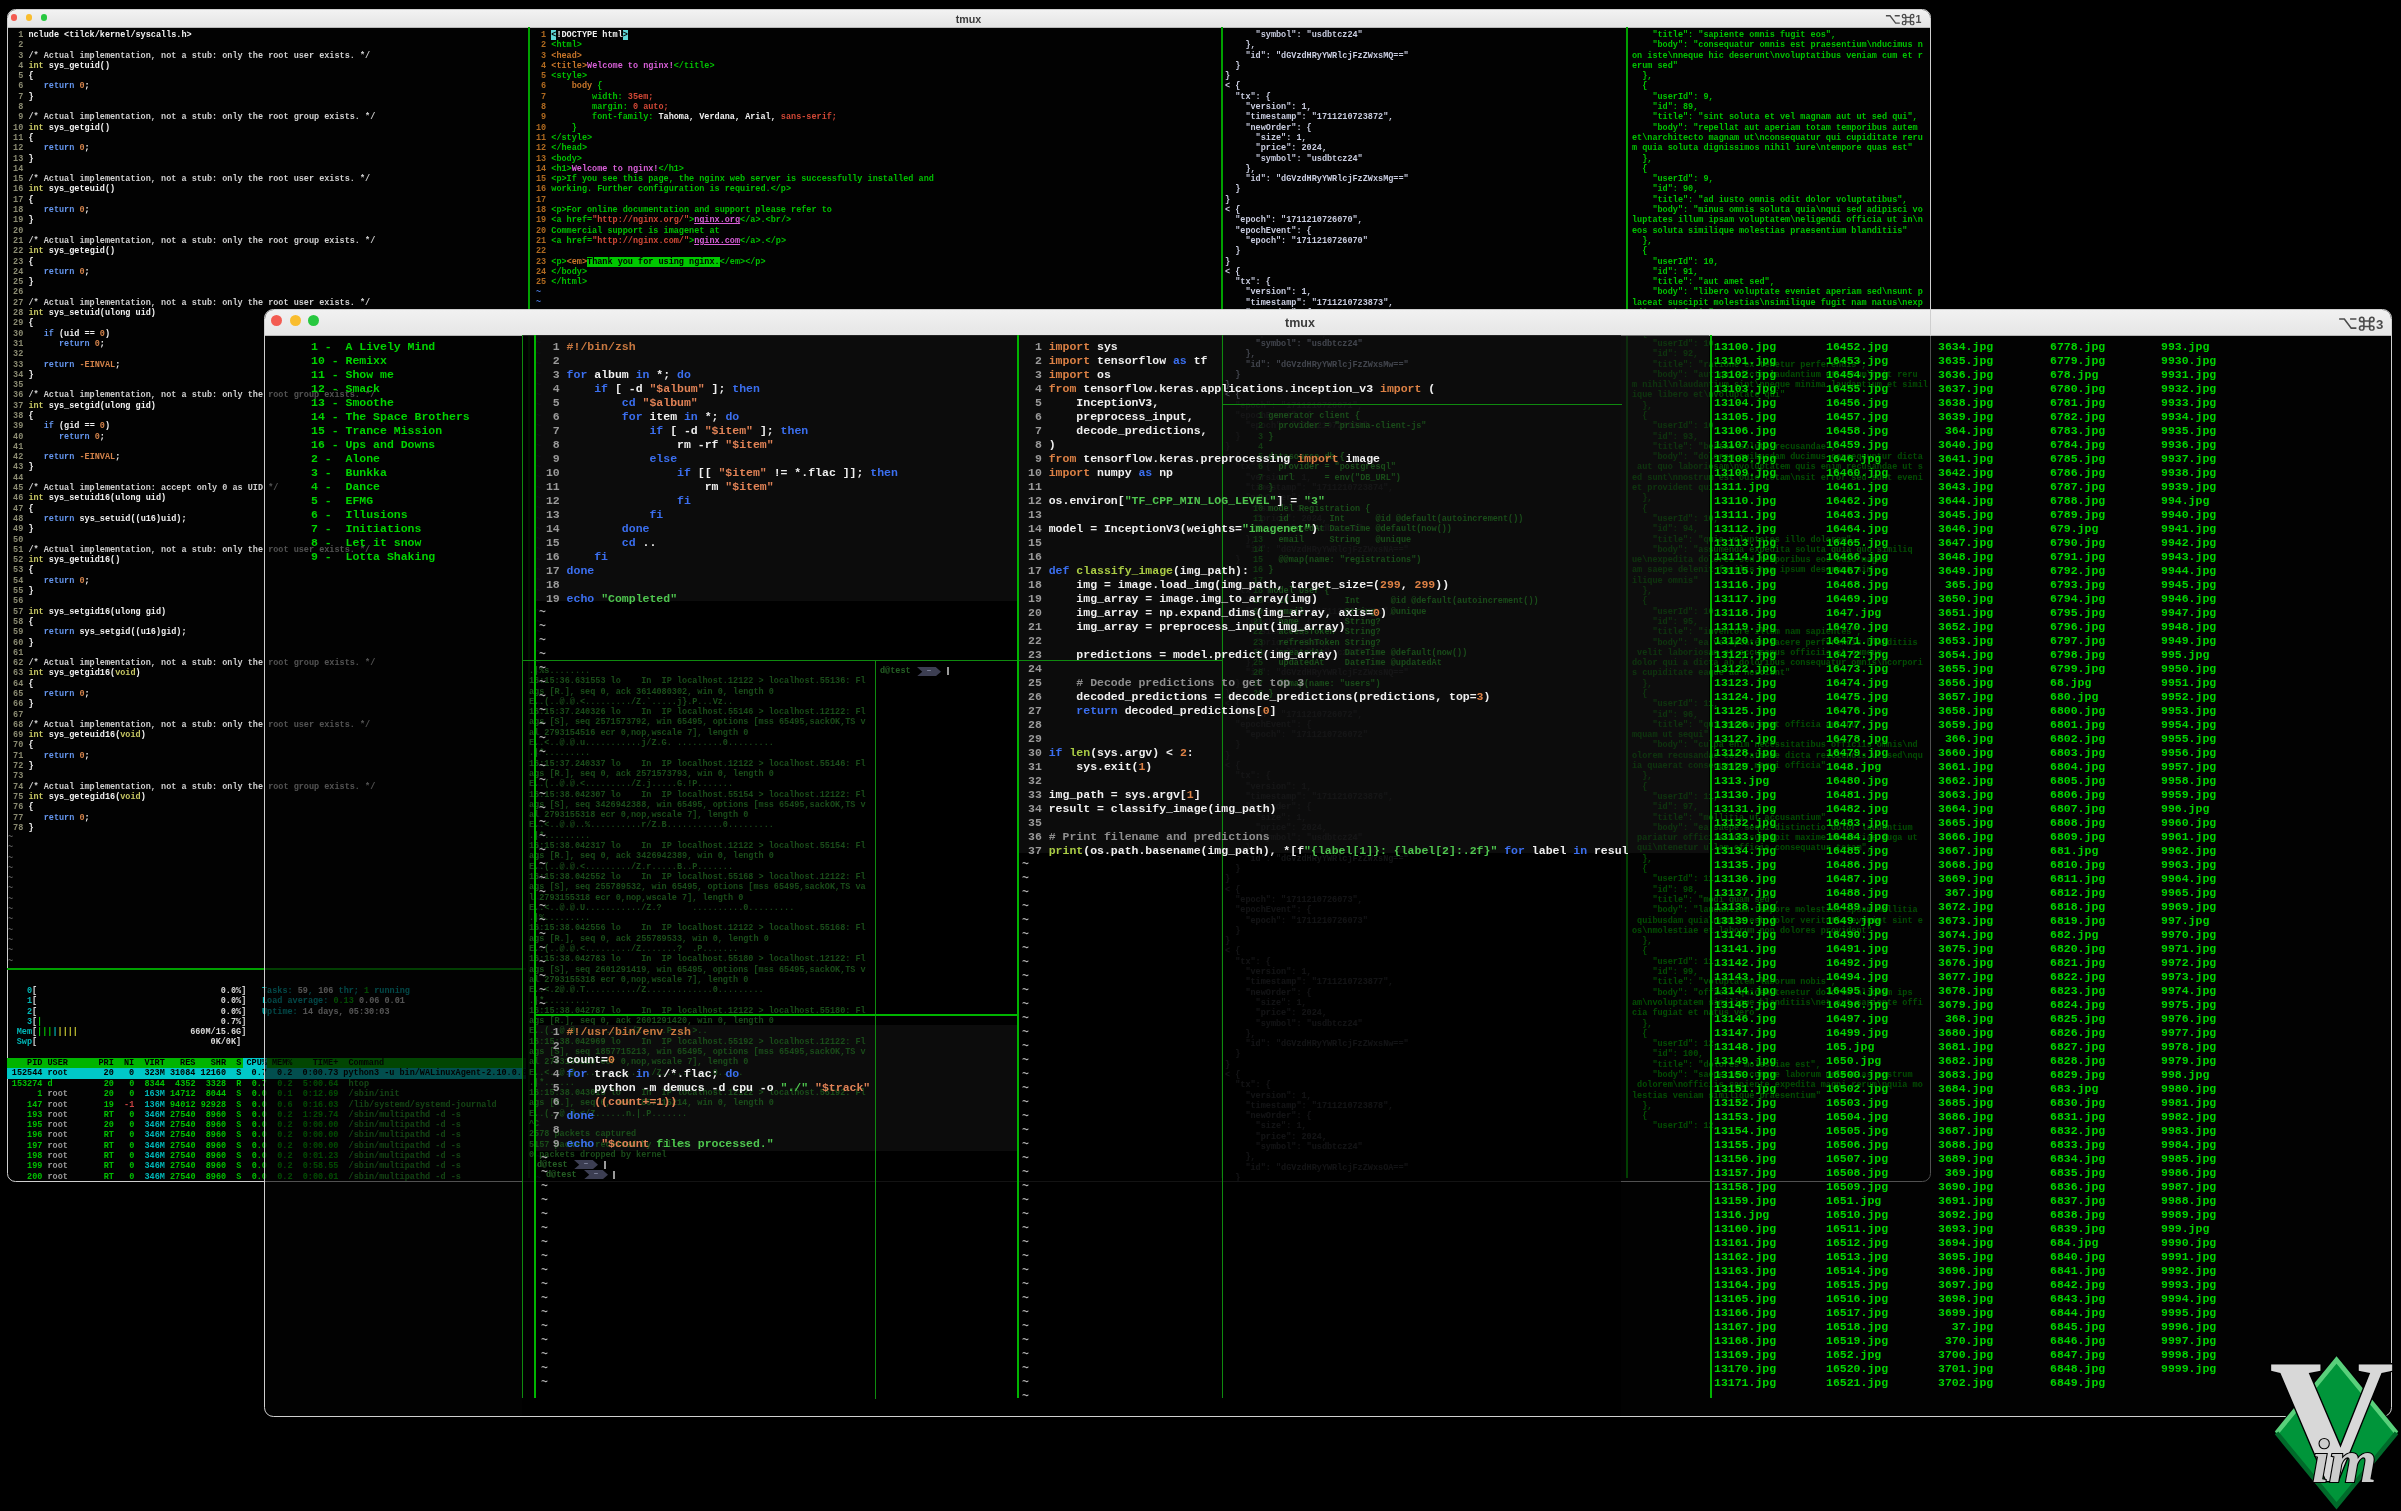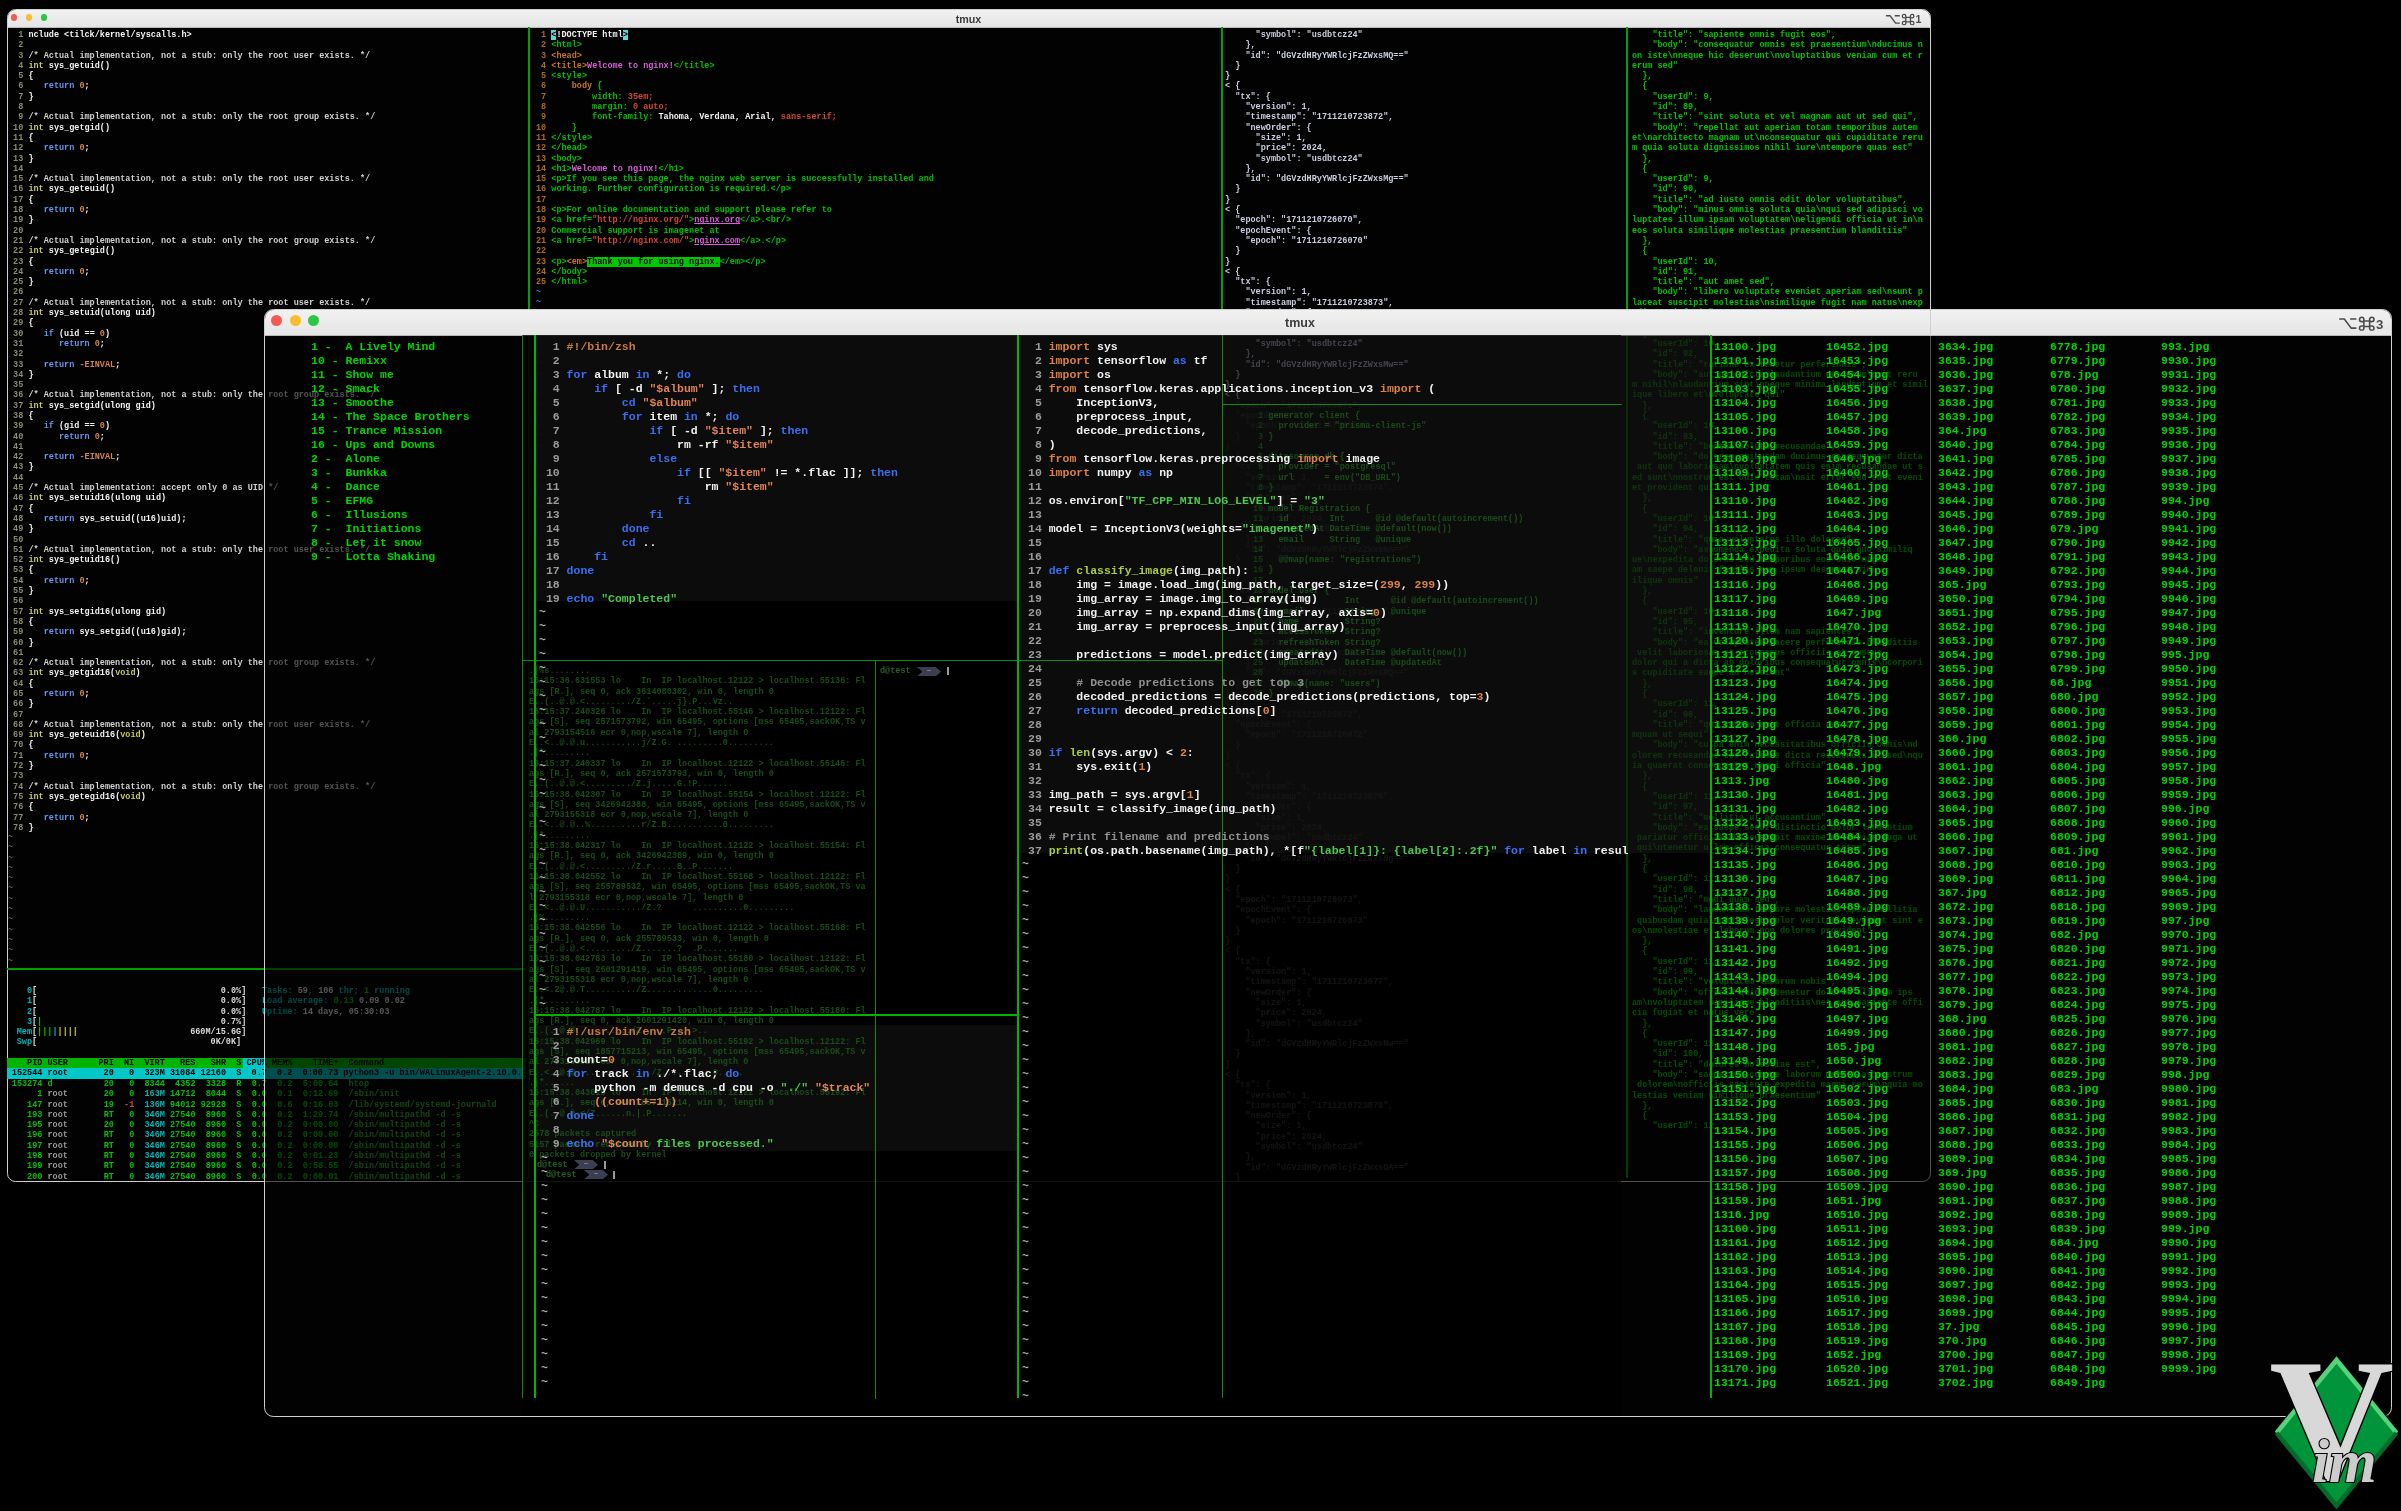--- a/index.html
+++ b/index.html
@@ -466,21 +466,21 @@
   },
   {
     "userId": 12,</pre>
 <pre class="f1 cw" style="left:16.7px;top:986px;"><i class="gy">  </i><i class="cy">0</i><i class="wt">[</i>                                    <i class="wt">0.0%</i><i class="wt">]</i>
 <i class="gy">  </i><i class="cy">1</i><i class="wt">[</i>                                    <i class="wt">0.0%</i><i class="wt">]</i>
 <i class="gy">  </i><i class="cy">2</i><i class="wt">[</i>                                    <i class="wt">0.0%</i><i class="wt">]</i>
 <i class="gy">  </i><i class="cy">3</i><i class="wt">[</i><i class="hg">|</i>                                   <i class="wt">0.7%</i><i class="wt">]</i>
 <i class="cy">Mem</i><i class="wt">[</i><i class="hg">|||</i><i class="cy">|</i><i class="yb">||||</i>                      <i class="wt">660M/15.6G</i><i class="wt">]</i>
 <i class="cy">Swp</i><i class="wt">[</i>                                  <i class="wt">0K/0K</i><i class="wt">]</i></pre>
 <pre class="f1 cw" style="left:262px;top:986px;"><i class="cy">Tasks: </i><i class="wt">59</i><i class="cy">, </i><i class="wt">106</i><i class="cy"> thr; </i><i class="hg">1</i><i class="cy"> running</i>
-<i class="cy">Load average: </i><i class="hg">0.13</i><i class="wt"> 0.09 0.02</i>
+<i class="cy">Load average: </i><i class="hg">0.13</i><i class="wt"> 0.06 0.01</i>
 <i class="cy">Uptime: </i><i class="wt">14 days, 05:30:03</i></pre>
 <pre class="f1" style="left:11.8px;top:1058px;color:#000000;">   PID USER      PRI  NI  VIRT   RES   SHR  S CPU% MEM%    TIME+  Command</pre>
 <pre class="f1" style="left:11.8px;top:1068px;color:#000000;">152544 root       20   0  323M 31084 12160  S  0.7  0.2  0:00.73 python3 -u bin/WALinuxAgent-2.10.0.8</pre>
 <pre class="f1 hg" style="left:11.8px;top:1079px;"><i class="hp">153274</i> <i class="hg">d        </i><i class="hg">  20</i> <i class="hg">  0</i> <i class="hg"> 8344</i> <i class="hg"> 4352</i> <i class="hg"> 3328</i> <i class="hg"> R</i> <i class="hg"> 0.7</i> <i class="hg"> 0.2</i> <i class="hg"> 5:00.64</i>  <i class="hc">htop</i>
 <i class="hp">     1</i> <i class="gy">root     </i><i class="hg">  20</i> <i class="hg">  0</i> <i class="cy"> 163M</i> <i class="hg">14712</i> <i class="hg"> 8044</i> <i class="hg"> S</i> <i class="hg"> 0.0</i> <i class="hg"> 0.1</i> <i class="hg"> 0:12.69</i>  <i class="hc">/sbin/init</i>
 <i class="hp">   147</i> <i class="gy">root     </i><i class="hg">  19</i> <i class="hr"> -1</i> <i class="cy"> 136M</i> <i class="hg">94012</i> <i class="hg">92928</i> <i class="hg"> S</i> <i class="hg"> 0.0</i> <i class="hg"> 0.6</i> <i class="hg"> 0:16.03</i>  <i class="hc">/lib/systemd/systemd-journald</i>
 <i class="hp">   193</i> <i class="gy">root     </i><i class="hg">  RT</i> <i class="hg">  0</i> <i class="cy"> 346M</i> <i class="hg">27540</i> <i class="hg"> 8960</i> <i class="hg"> S</i> <i class="hg"> 0.0</i> <i class="hg"> 0.2</i> <i class="hg"> 1:29.74</i>  <i class="hc">/sbin/multipathd -d -s</i>
 <i class="hp">   195</i> <i class="gy">root     </i><i class="hg">  20</i> <i class="hg">  0</i> <i class="cy"> 346M</i> <i class="hg">27540</i> <i class="hg"> 8960</i> <i class="hg"> S</i> <i class="hg"> 0.0</i> <i class="hg"> 0.2</i> <i class="hg"> 0:00.00</i>  <i class="hc">/sbin/multipathd -d -s</i>
 <i class="hp">   196</i> <i class="gy">root     </i><i class="hg">  RT</i> <i class="hg">  0</i> <i class="cy"> 346M</i> <i class="hg">27540</i> <i class="hg"> 8960</i> <i class="hg"> S</i> <i class="hg"> 0.0</i> <i class="hg"> 0.2</i> <i class="hg"> 0:00.00</i>  <i class="hc">/sbin/multipathd -d -s</i>
 <i class="hp">   197</i> <i class="gy">root     </i><i class="hg">  RT</i> <i class="hg">  0</i> <i class="cy"> 346M</i> <i class="hg">27540</i> <i class="hg"> 8960</i> <i class="hg"> S</i> <i class="hg"> 0.0</i> <i class="hg"> 0.2</i> <i class="hg"> 0:00.00</i>  <i class="hc">/sbin/multipathd -d -s</i>
@@ -917,21 +917,21 @@
 16513.jpg
 16514.jpg
 16515.jpg
 16516.jpg
 16517.jpg
 16518.jpg
 16519.jpg
 1652.jpg
 16520.jpg
 16521.jpg</pre>
-<pre class="f2" style="left:1938px;top:340px;color:#00d400;">3634.jpg
+<pre class="f2" style="left:1938px;top:340px;color:#00d400;text-align:right;">3634.jpg
 3635.jpg
 3636.jpg
 3637.jpg
 3638.jpg
 3639.jpg
 364.jpg
 3640.jpg
 3641.jpg
 3642.jpg
 3643.jpg

